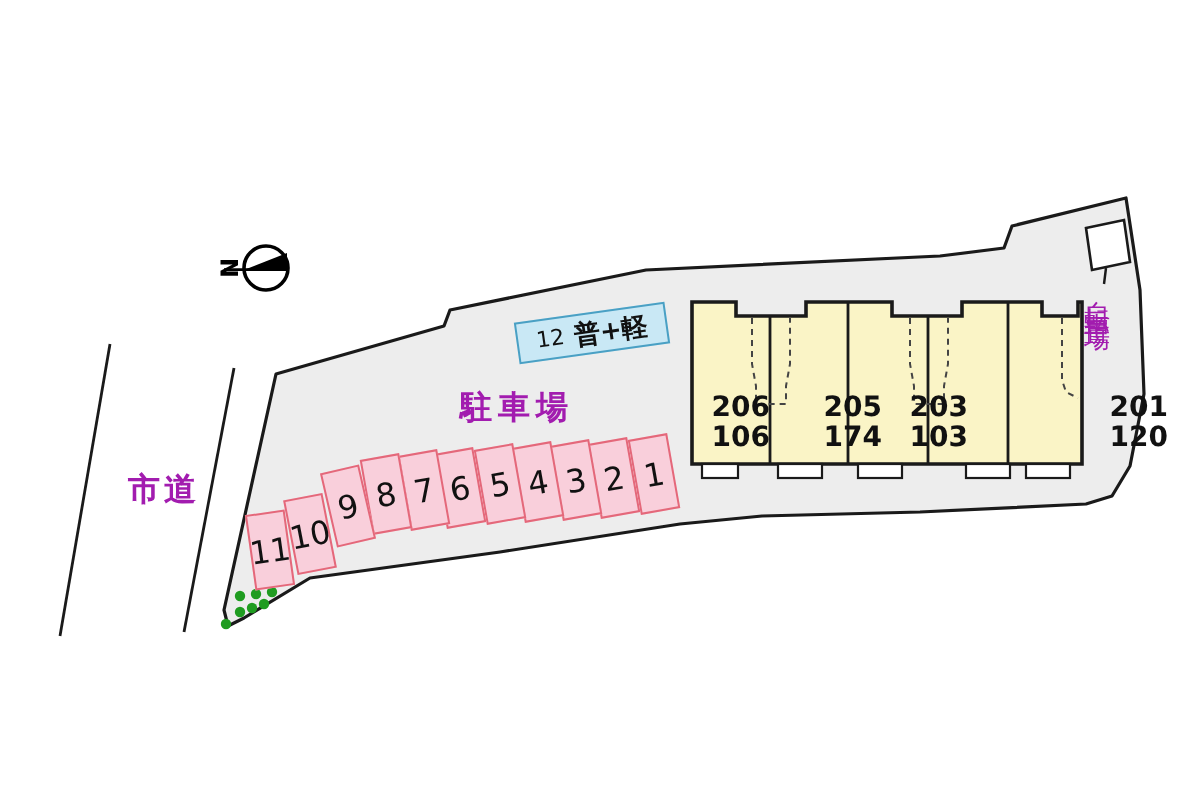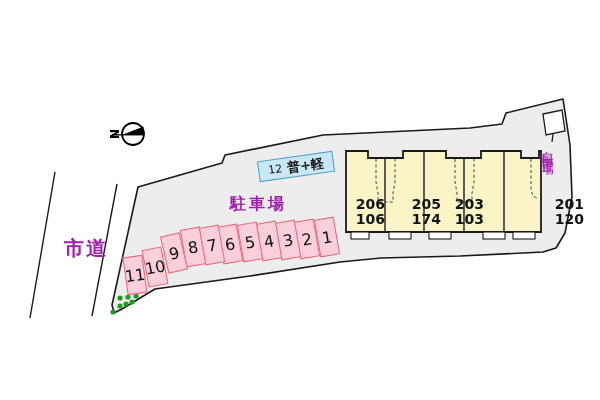--- a/index.html
+++ b/index.html
@@ -2,21 +2,21 @@
 <html><head>
 <meta charset="utf-8">
 <style>
   html,body{margin:0;padding:0;background:#ffffff;}
   .canvas{
     position:relative;width:600px;height:400px;background:#ffffff;overflow:hidden;
     font-family:"DejaVu Sans","Liberation Sans",sans-serif;color:#111;
   }
   .canvas svg{position:absolute;left:0;top:0;}
   .lbl{position:absolute;white-space:nowrap;color:#a21caf;}
-  .road-label{left:64px;top:235px;font-size:20px;font-weight:600;letter-spacing:2px;}
+  .road-label{left:64px;top:235px;font-size:16px;font-weight:600;letter-spacing:2px;}
   .parking-label{left:230px;top:194px;font-size:16px;font-weight:600;letter-spacing:3px;}
   .bicycle-label{
     left:541px;top:140px;writing-mode:vertical-rl;text-orientation:upright;
     font-size:13px;letter-spacing:3px;font-weight:500;line-height:1;
   }
   .stall{
     position:absolute;width:20px;height:38px;box-sizing:border-box;
     background:#f9cfdb;border:1.5px solid #e4687a;
     display:flex;align-items:center;justify-content:center;
     font-size:16px;font-weight:500;transform:rotate(-10deg);

